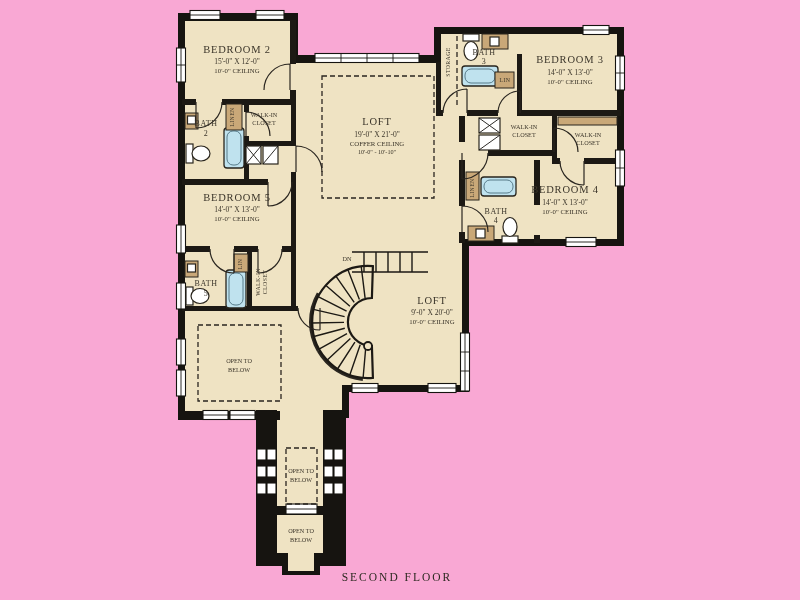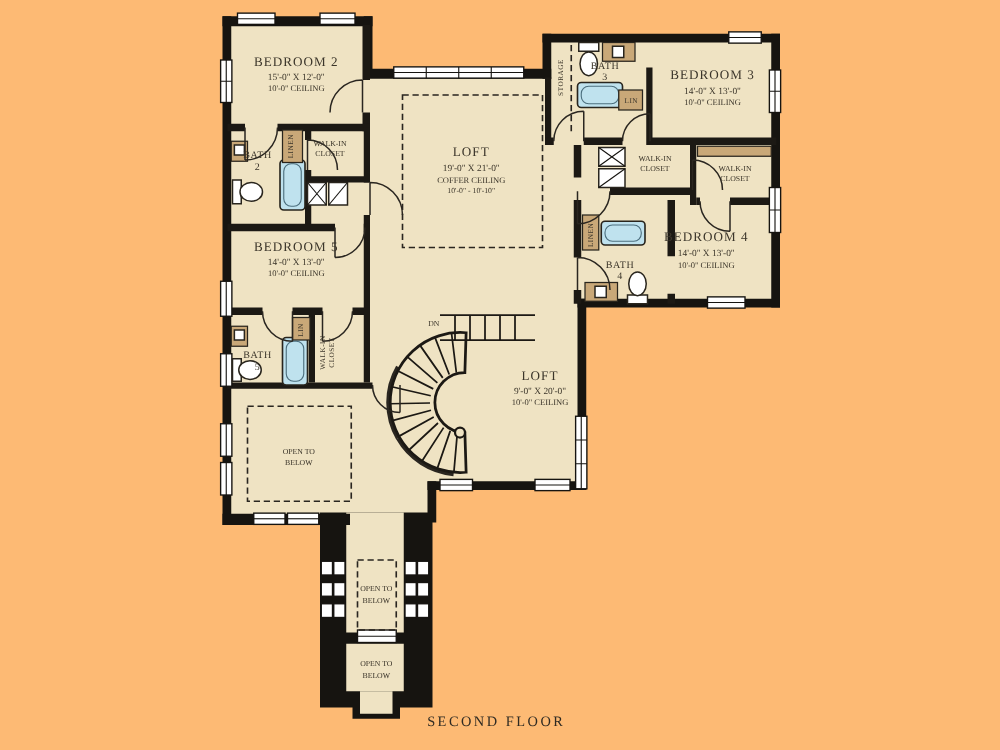--- a/index.html
+++ b/index.html
@@ -1,16 +1,16 @@
 <!DOCTYPE html>
 <html><head>
 <meta charset="utf-8">
 <style>
   html,body{margin:0;padding:0;background:#ffffff;}
-  .canvas{position:relative;width:800px;height:600px;background:#fdba74;overflow:hidden;}
+  .canvas{position:relative;width:800px;height:600px;background:#f9a8d4;overflow:hidden;}
   svg{display:block;}
   text{font-family:"Liberation Serif","DejaVu Serif",serif;fill:#3b352a;}
   .room-name{font-size:10.5px;letter-spacing:.8px;}
   .room-name-sm{font-size:8px;letter-spacing:.5px;}
   .dims{font-size:7.5px;}
   .ceil{font-size:6.8px;}
   .tiny{font-size:6.2px;}
   .vtext{font-size:5.8px;letter-spacing:.4px;}
   .caption{font-size:11.5px;letter-spacing:2px;fill:#2e2a22;}
   .wall{fill:#161410;}

